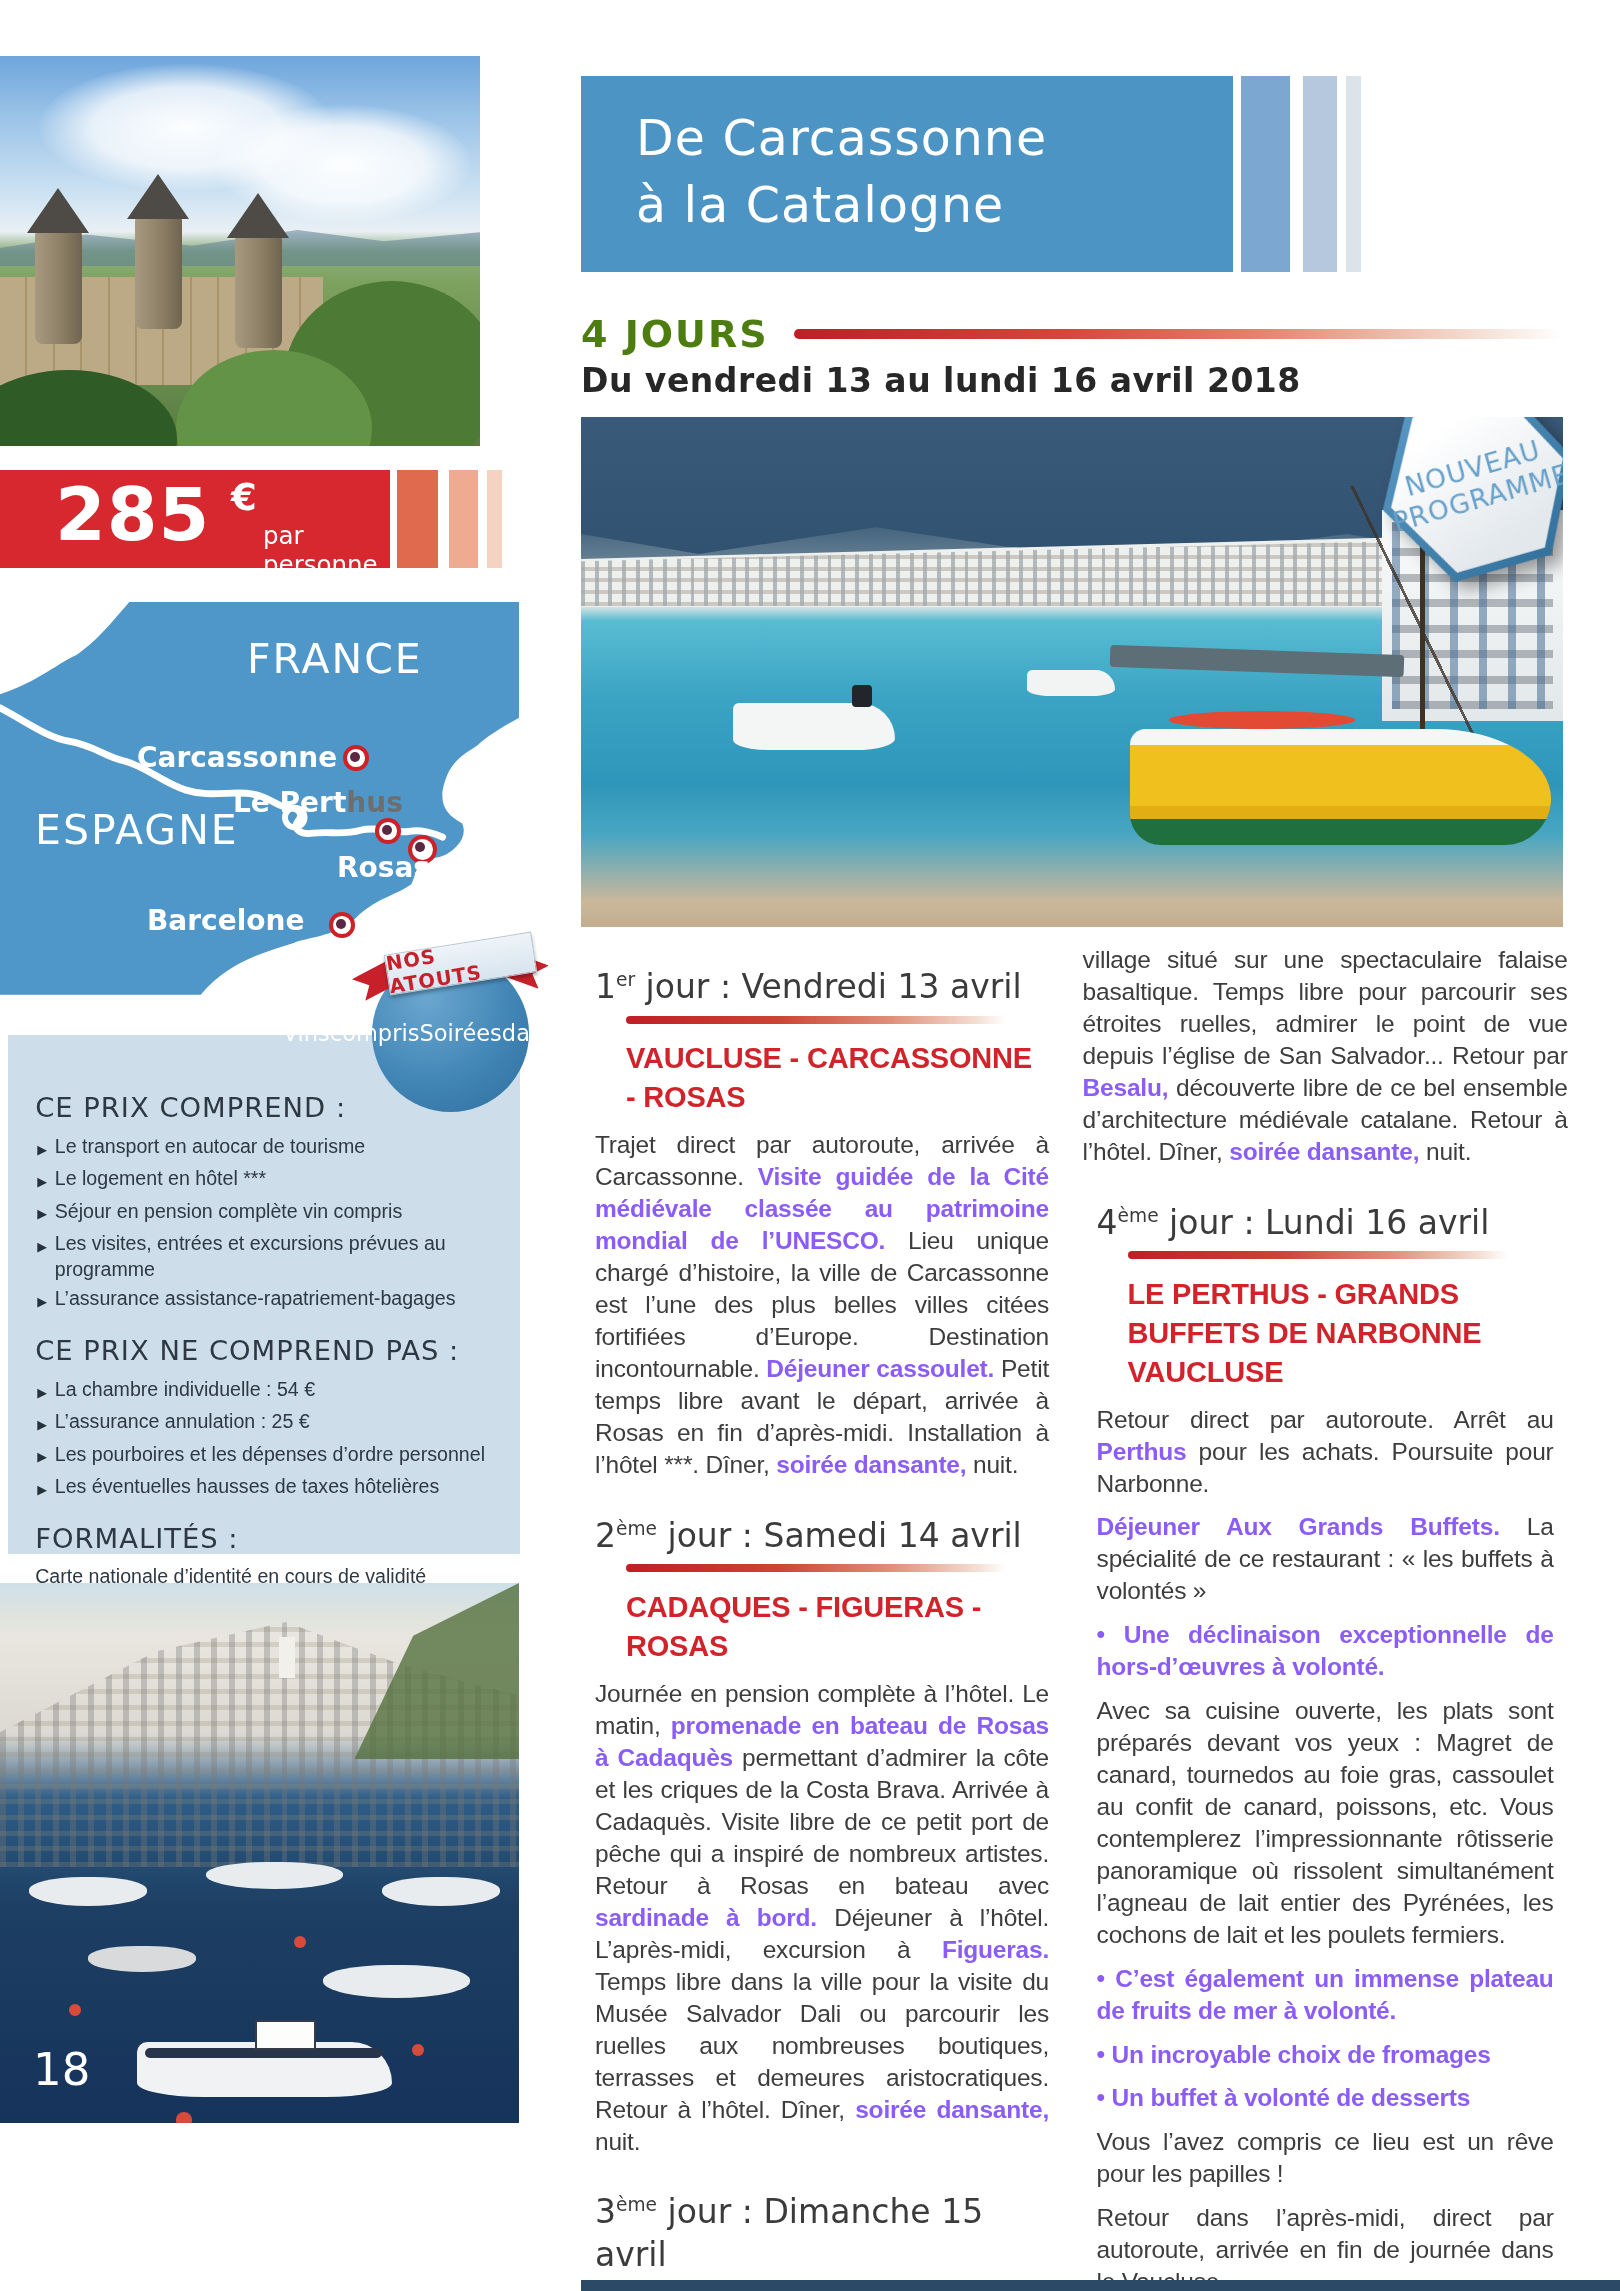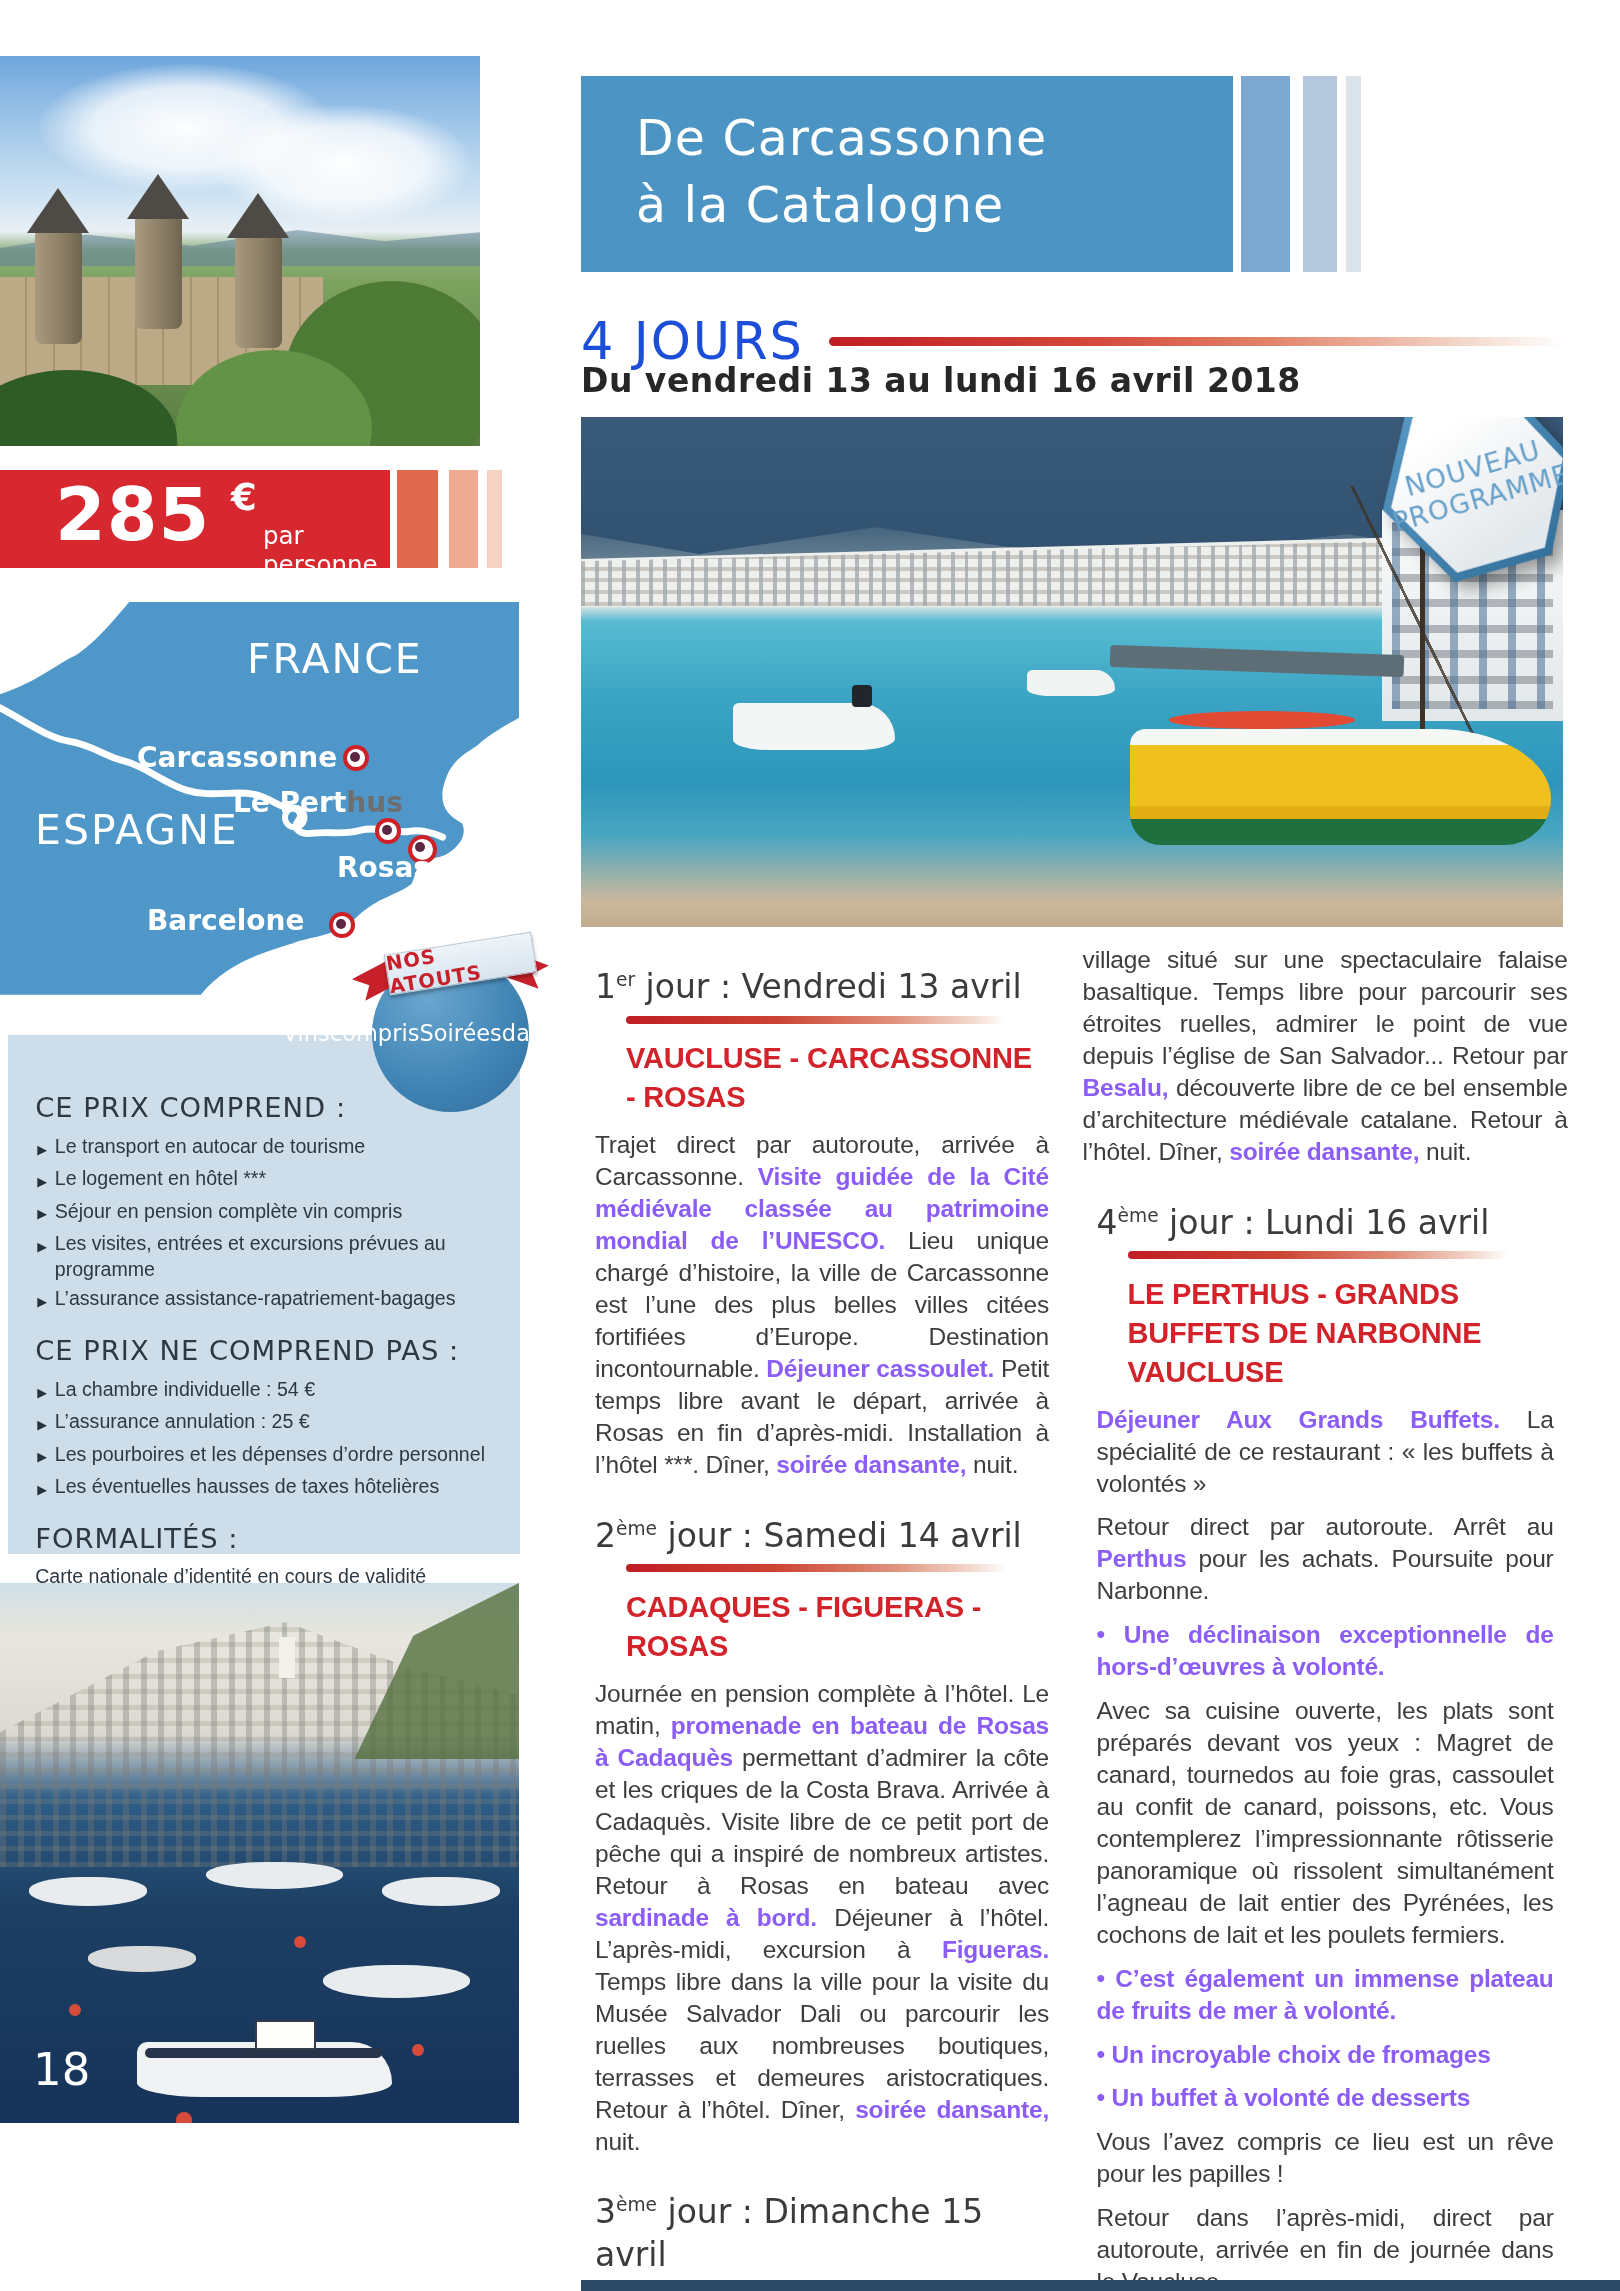--- a/index.html
+++ b/index.html
@@ -88,21 +88,21 @@
 
   .header-box{position:absolute;left:0;top:76px;width:652px;height:196px;background:#4b94c3;color:#fff;
     padding:29px 0 0 55px;box-sizing:border-box;}
   .header-box .t{font-family:"DejaVu Sans",sans-serif;font-size:49px;line-height:67px;letter-spacing:1px;font-weight:400;}
   .hbar{position:absolute;top:76px;height:196px;}
   .hbar1{left:660px;width:49px;background:#7ba7d1;}
   .hbar2{left:722px;width:34px;background:#b6c8dd;}
   .hbar3{left:765px;width:14.7px;background:#dbe3eb;}
 
   .jours-row{position:absolute;left:0;top:312px;width:982px;display:flex;align-items:center;}
-  .jours{color:#1d4ed8;font-size:51px;font-weight:normal;font-family:"DejaVu Sans",sans-serif;letter-spacing:2px;white-space:nowrap;}
+  .jours{color:#4d7c0f;font-size:38px;font-weight:bold;font-family:"DejaVu Sans",sans-serif;letter-spacing:2px;white-space:nowrap;}
   .jours-line{flex:1;height:9.8px;margin-left:25.5px;border-radius:4.9px;
     background:linear-gradient(90deg,#c01e24 0%,#d4473a 35%,#e2836a 60%,#f2d3c4 85%,rgba(255,255,255,0) 100%);}
   .dates{position:absolute;left:0;top:361px;font-size:33px;color:#272727;font-family:"DejaVu Sans",sans-serif;font-weight:bold;letter-spacing:0.5px;}
 
   
   .photo-main{position:absolute;left:0;top:417px;width:982px;height:510px;overflow:hidden;
     background:linear-gradient(180deg,#93a9bb 0%,#51708d 5%,#3c5d7c 12%,#47677f 22%,#6e8699 30%,#e9ecec 33%,#dfe5e6 37%,#58bcd2 40%,#3ba4c4 55%,#2e96ba 72%,#49a6c2 82%,#cbb89b 95%,#c2ad8e 100%);}
   .mountain{position:absolute;left:0;top:0;width:100%;height:167px;background:linear-gradient(180deg,#3a5a79,#2f506e);
     clip-path:polygon(0 0,100% 0,100% 92%,78% 70%,55% 88%,30% 66%,12% 82%,0 70%);}
   .village-strip{position:absolute;left:0;top:116px;width:100%;height:74px;background:#eef0ee;
@@ -362,22 +362,22 @@
       <div class="col col-right" id="col-right">
           <p class="para cont-para"><span>village situé sur une spectaculaire falaise basaltique. Temps libre pour parcourir ses étroites ruelles, admirer le point de vue depuis l’église de San Salvador... Retour par </span><span class="b">Besalu,</span><span> découverte libre de ce bel ensemble d’architecture médiévale catalane. Retour à l’hôtel. Dîner, </span><span class="b">soirée dansante,</span><span> nuit.</span></p>
           <section class="day">
             <h3 class="day-heading"><span>4</span><sup>ème</sup><span> jour : Lundi 16 avril</span></h3>
             <div class="red-line"></div>
             <div class="red-title">
               <div>LE PERTHUS - GRANDS</div>
               <div>BUFFETS DE NARBONNE</div>
               <div>VAUCLUSE</div>
             </div>
+            <p class="para"><span>Retour direct par autoroute. Arrêt au </span><span class="b">Perthus</span><span> pour les achats. Poursuite pour Narbonne.</span></p>
             <p class="para"><span class="b">Déjeuner Aux Grands Buffets.</span><span> La spécialité de ce restaurant : « les buffets à volontés »</span></p>
-            <p class="para"><span>Retour direct par autoroute. Arrêt au </span><span class="b">Perthus</span><span> pour les achats. Poursuite pour Narbonne.</span></p>
             <p class="para"><span class="b">•  Une déclinaison exceptionnelle de hors-d’œuvres à volonté.</span></p>
             <p class="para"><span>Avec sa cuisine ouverte, les plats sont préparés devant vos yeux : Magret de canard, tournedos au foie gras, cassoulet au confit de canard, poissons, etc. Vous contemplerez l’impressionnante rôtisserie panoramique où rissolent simultanément l’agneau de lait entier des Pyrénées, les cochons de lait et les poulets fermiers.</span></p>
             <p class="para"><span class="b">• C’est également un immense plateau de fruits de mer à volonté.</span></p>
             <p class="para"><span class="b">• Un incroyable choix de fromages</span></p>
             <p class="para"><span class="b">• Un buffet à volonté de desserts</span></p>
             <p class="para"><span>Vous l’avez compris ce lieu est un rêve pour les papilles !</span></p>
             <p class="para"><span>Retour dans l’après-midi, direct par autoroute, arrivée en fin de journée dans le Vaucluse.</span></p>
           </section>
         </div>
     </div>

